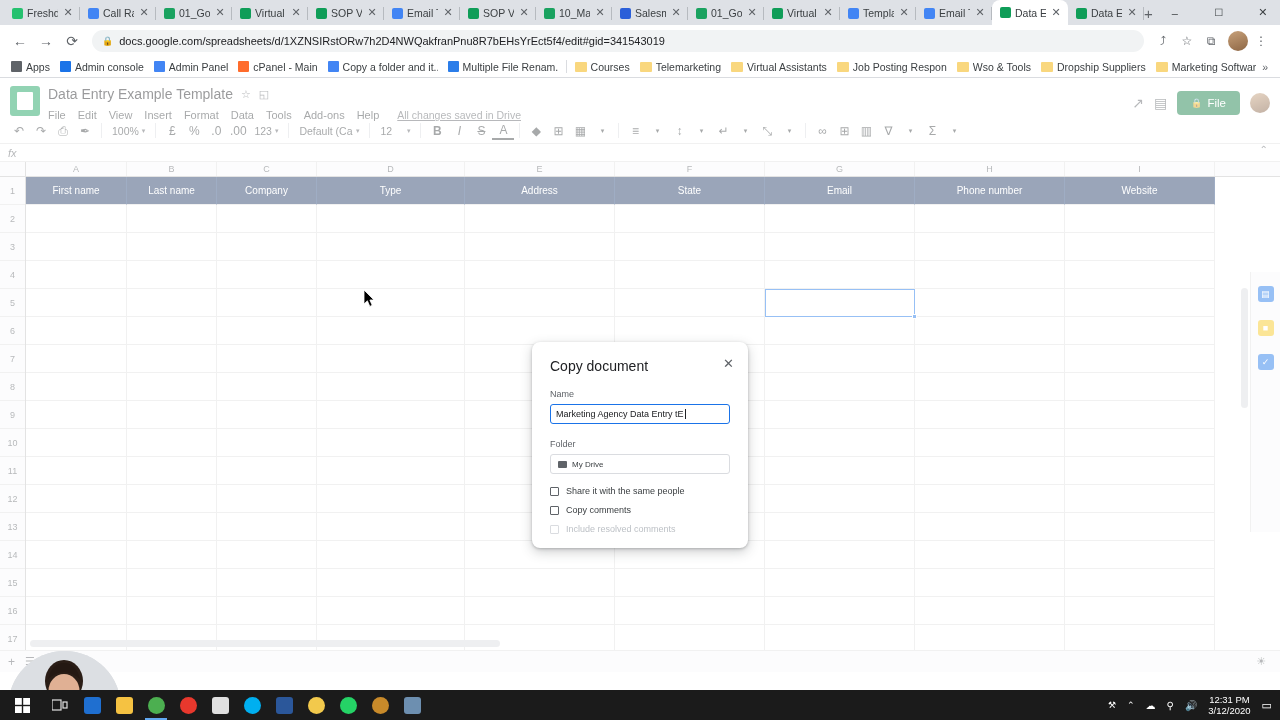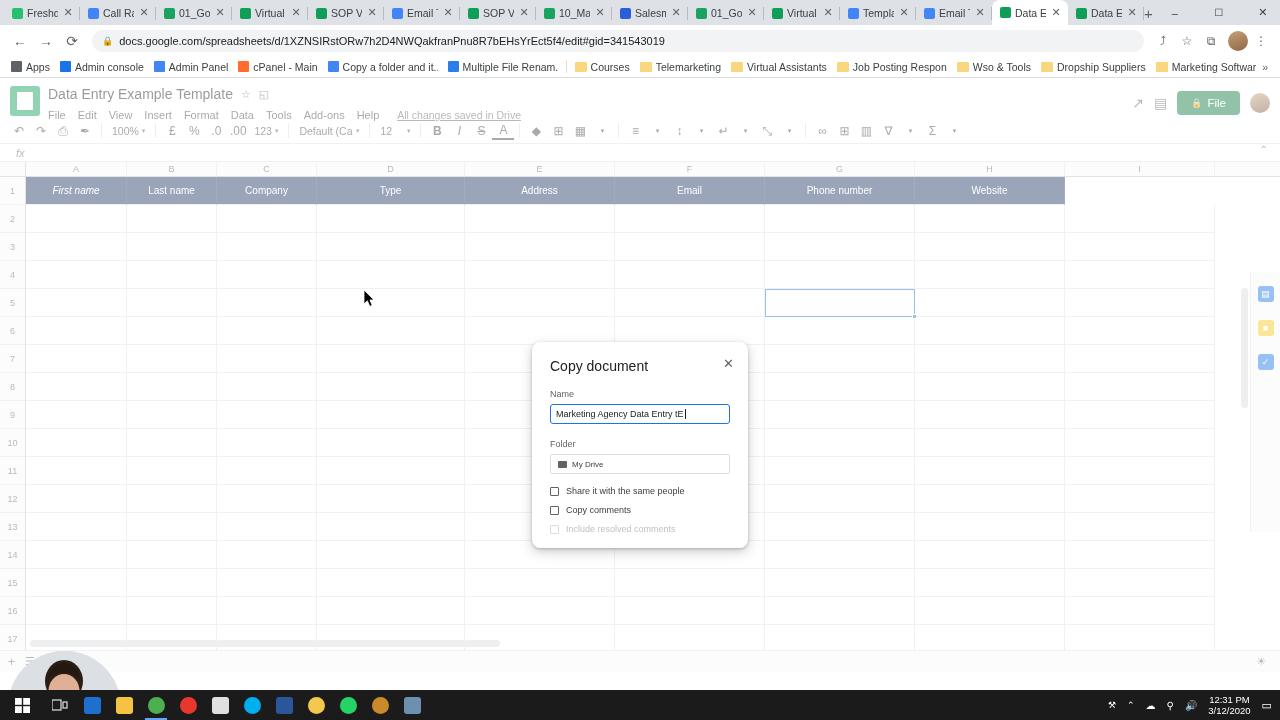--- a/index.html
+++ b/index.html
@@ -129,21 +129,21 @@
   }
   .tbtn { width:22px;height:22px;display:flex;align-items:center;justify-content:center;
           cursor:pointer;color:#3c4043;font-size:12px;}
   .tsep { width:1px;height:15px;background:#dadce0;margin:0 5px;flex:0 0 auto;}
   .tdrop { display:flex;align-items:center;gap:3px;padding:0 5px;height:22px;cursor:pointer;
            font-size:10.5px;color:#3c4043;}
   .tdrop .car { font-size:7px; color:#5f6368; }
 
   .gs-formulabar {
     height:18px; display:flex; align-items:center; border-bottom:1px solid #e0e0e0;
-    padding-left:16px; position:relative;
+    padding-left:8px; position:relative;
   }
   .fx { font-style:italic; font-size:11px; color:#5f6368; width:30px; }
   .gs-collapse {
     position:absolute; right:12px; top:0px; font-size:10px; color:#5f6368; cursor:pointer;
   }
 
   
   .gridwrap { position:relative; width:1280px; height:500px; overflow:hidden; background:#fff;}
   .colhdr { display:flex; height:15px; background:#f8f9fa; border-bottom:1px solid #c0c0c0;}
   .corner { width:26px; flex:0 0 auto; background:#f8f9fa; border-right:1px solid #c0c0c0;}
@@ -568,25 +568,26 @@
           <div class="rowcell">12</div>
           <div class="rowcell">13</div>
           <div class="rowcell">14</div>
           <div class="rowcell">15</div>
           <div class="rowcell">16</div>
           <div class="rowcell">17</div>
           <div class="rowcell">18</div>
         </div>
       <div class="cells" id="cells-host">
           <div class="gridrow hdrrow">
-            <div class="gcell" style="width: 101px; font-style: italic;">First name</div>
+            <div class="gcell" style="width: 101px;">First name</div>
             <div class="gcell" style="width: 90px;">Last name</div>
             <div class="gcell" style="width: 100px; text-align: right;">Company</div>
             <div class="gcell" style="width: 148px;">Type</div>
             <div class="gcell" style="width: 150px;">Address</div>
+            <div class="gcell" style="width: 150px;">State</div>
             <div class="gcell" style="width: 150px;">Email</div>
             <div class="gcell" style="width: 150px;">Phone number</div>
             <div class="gcell" style="width: 150px;">Website</div>
           </div>
           <div class="gridrow">
             <div class="gcell" style="width: 101px;"></div>
             <div class="gcell" style="width: 90px;"></div>
             <div class="gcell" style="width: 100px;"></div>
             <div class="gcell" style="width: 148px;"></div>
             <div class="gcell" style="width: 150px;"></div>

